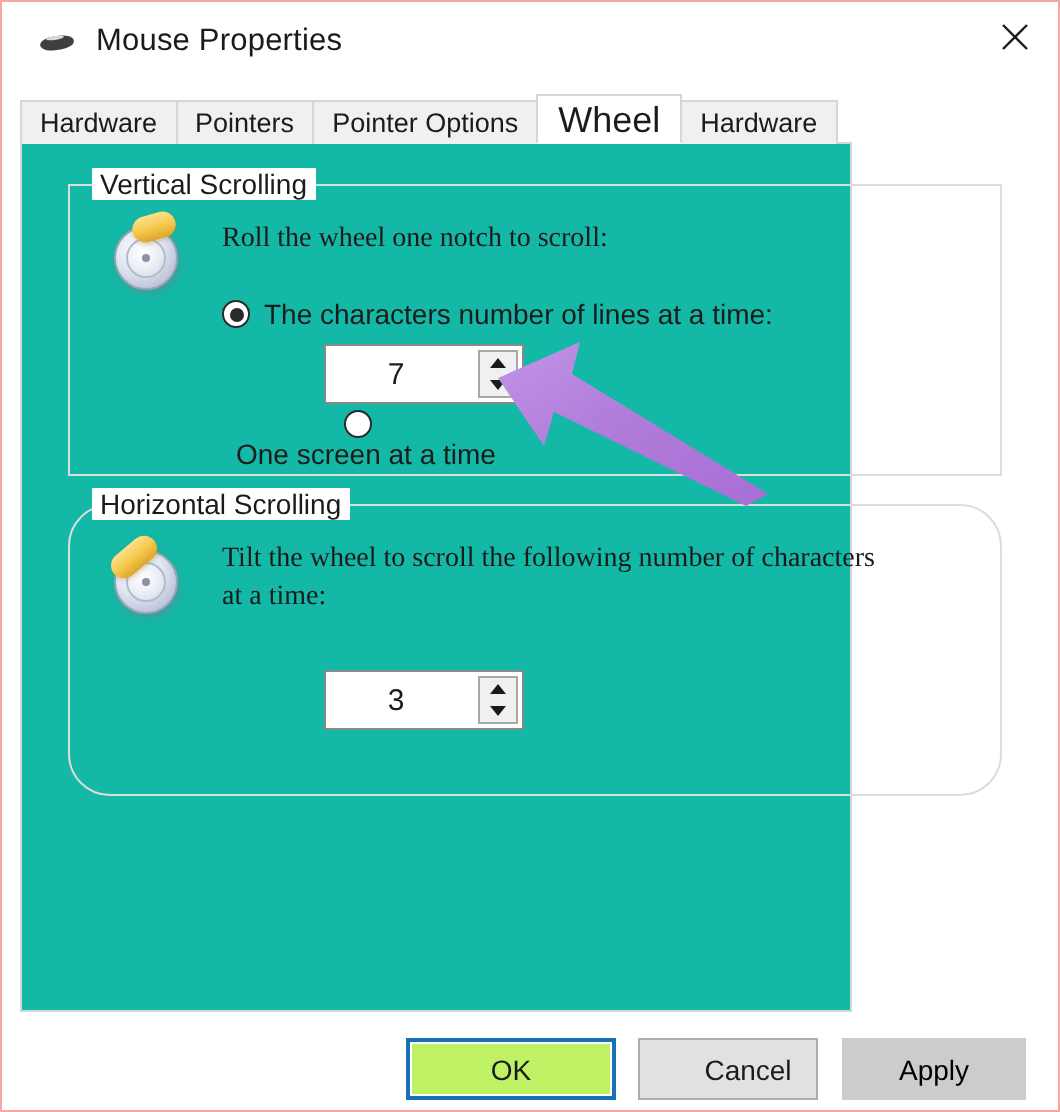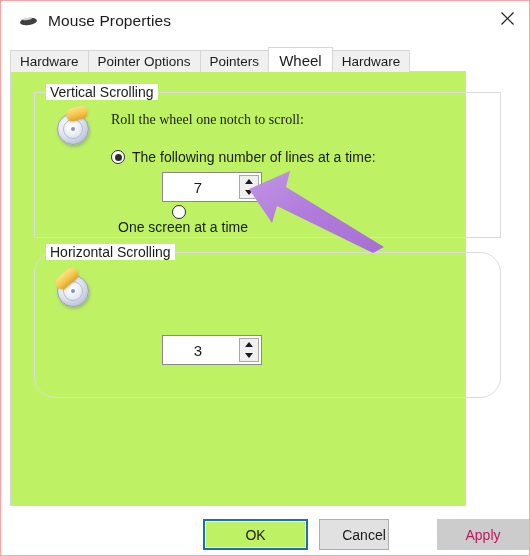--- a/index.html
+++ b/index.html
@@ -99,37 +99,37 @@
     border: 1px solid #d6d6d6;
     border-bottom: none;
     box-sizing: border-box;
     margin-right: -1px;
     cursor: default;
     white-space: nowrap;
   }
   .tab.active {
     height: 25px;
     line-height: 25px;
-    font-size: 15px;
+    font-size: 18px;
     background: #ffffff;
     border: 1px solid #d6d6d6;
     border-bottom: 1px solid #ffffff;
     position: relative;
     z-index: 4;
     padding: 0 10px;
   }
 
   
   .tabpage {
     position: absolute;
     left: 9px;
     top: 70px;
-    width: 456px;
+    width: 416px;
     height: 435px;
-    background: #bef264;
+    background: #14b8a6;
     border: 1px solid #d6d6d6;
     box-sizing: border-box;
   }
 
   
   .groupbox {
     position: absolute;
     border: 1px solid #dcdcdc;
     box-sizing: border-box;
     background: transparent;
@@ -357,28 +357,28 @@
     position: absolute;
     left: 0; top: 0; right: 0; bottom: 0;
     border: 1px solid #ffffff;
     display: flex;
     align-items: center;
     justify-content: center;
   }
   #btn-cancel {
     left: 318px;
     top: 6px;
-    width: 70px;
+    width: 90px;
     padding-left: 20px;
   }
   #btn-apply {
-    left: 436px;
+    left: 420px;
     top: 6px;
     width: 92px;
-    color: #be185d;
+    color: #000000;
     background: #cccccc;
     border: 1px solid #cccccc;
   }
 </style>
 </head>
 <body>
 
 <div class="dialog">
 
   <div class="titlebar">
@@ -391,22 +391,22 @@
       <svg width="15" height="15" viewBox="0 0 15 15" aria-hidden="true">
         <line x1="1.5" y1="1.5" x2="13.5" y2="13.5" stroke="#1b1b1b" stroke-width="1.2"></line>
         <line x1="13.5" y1="1.5" x2="1.5" y2="13.5" stroke="#1b1b1b" stroke-width="1.2"></line>
       </svg>
     </div>
   </div>
 
   <div class="tabstrip">
     <div class="tabs-row">
       <div class="tab">Hardware</div>
+      <div class="tab">Pointers</div>
       <div class="tab">Pointer Options</div>
-      <div class="tab">Pointers</div>
       <div class="tab active">Wheel</div>
       <div class="tab">Hardware</div>
     </div>
   </div>
 
   <div class="tabpage">
 
     <div class="groupbox" id="group-vertical">
       <div class="group-title">Vertical Scrolling</div>
 
@@ -414,21 +414,21 @@
         <div class="disc"></div>
         <div class="disc2"></div>
         <div class="hub"></div>
         <div class="band"></div>
       </div>
 
       <div class="desc" id="desc-vertical">Roll the wheel one notch to scroll:</div>
 
       <div class="radio-row" id="radio-lines">
         <span class="radio checked"></span>
-        <span class="radio-label">The following number of lines at a time:</span>
+        <span class="radio-label">The characters number of lines at a time:</span>
       </div>
 
       <div class="spinner" id="spinner-lines">
         <div class="value">7</div>
         <div class="spin-buttons">
           <div class="spin-btn up">
               <span class="tri"></span>
             </div>
           <div class="spin-btn down">
               <span class="tri"></span>
@@ -445,20 +445,21 @@
     <div class="groupbox" id="group-horizontal">
       <div class="group-title">Horizontal Scrolling</div>
 
       <div class="wheel-icon" id="icon-horizontal">
         <div class="disc"></div>
         <div class="disc2"></div>
         <div class="hub"></div>
         <div class="band"></div>
       </div>
 
+      <div class="desc" id="desc-horizontal">Tilt the wheel to scroll the following number of characters at a time:</div>
 
       <div class="spinner" id="spinner-chars">
         <div class="value">3</div>
         <div class="spin-buttons">
           <div class="spin-btn up">
               <span class="tri"></span>
             </div>
           <div class="spin-btn down">
               <span class="tri"></span>
             </div>

